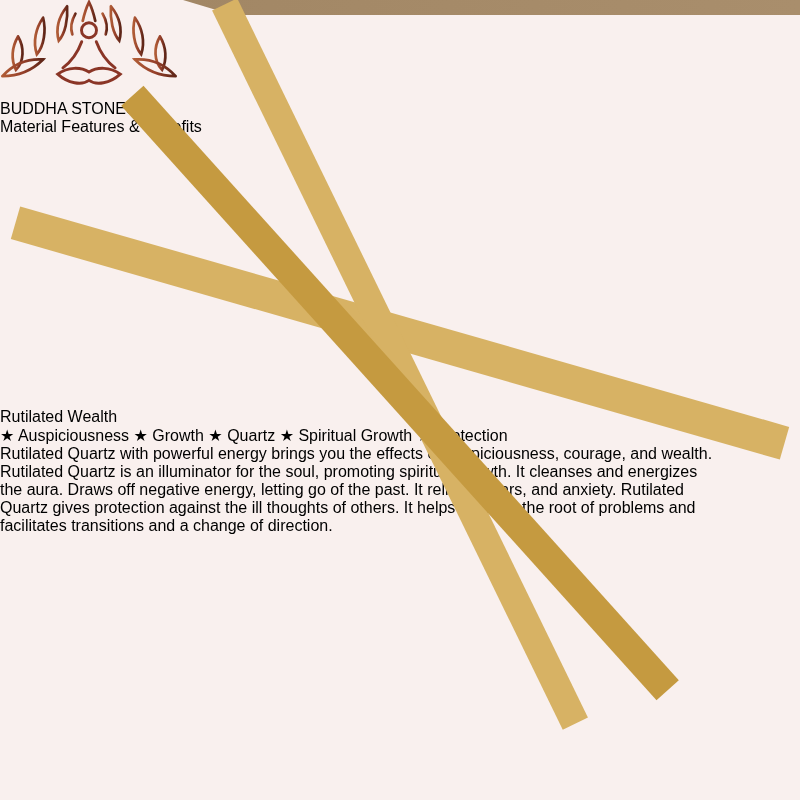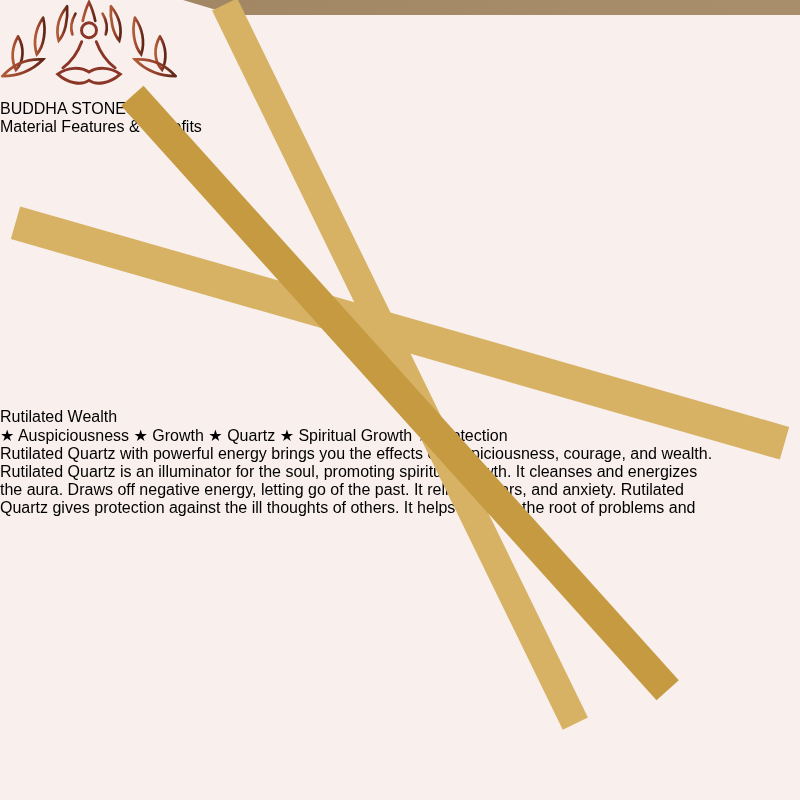--- a/index.html
+++ b/index.html
@@ -219,14 +219,15 @@
     <span class="benefit">
       <span class="star">★</span>
       <span>Protection</span>
     </span>
   </div>
   <div class="desc">
     <div class="line">Rutilated Quartz with powerful energy brings you the effects of auspiciousness, courage, and wealth.</div>
     <div class="line">Rutilated Quartz is an illuminator for the soul, promoting spiritual growth. It cleanses and energizes</div>
     <div class="line">the aura. Draws off negative energy, letting go of the past. It relieves fears, and anxiety. Rutilated</div>
     <div class="line">Quartz gives protection against the ill thoughts of others.  It helps to reach the root of problems and</div>
+    <div class="line">facilitates transitions and a change of direction.</div>
   </div>
 </div>
 
 </body></html>

